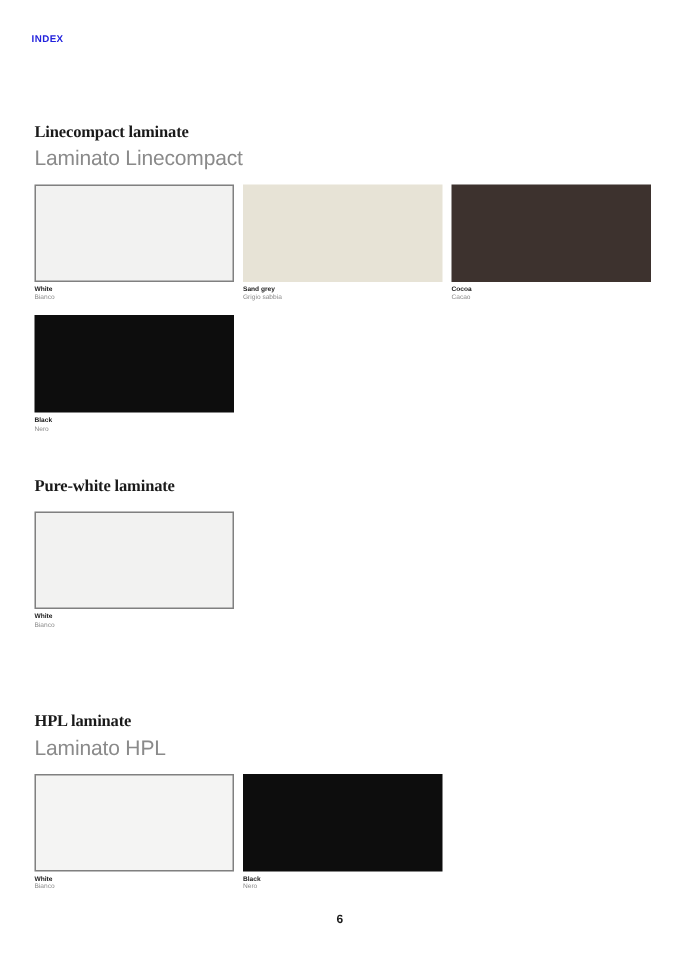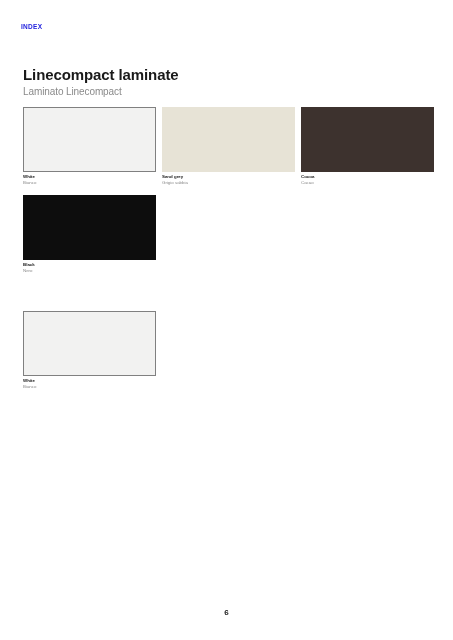--- a/index.html
+++ b/index.html
@@ -40,30 +40,31 @@
   .section {
     position: absolute;
     left: 0;
     width: 453px;
   }
   .section-1 { top: 66px; }
   .section-2 { top: 302px; }
   .section-3 { top: 459px; }
 
   .section-title {
-    margin: 0 0 0 23px;
-    font-size: 15px;
+    margin: 16px 0 0 23px;
+    font-size: 11px;
     font-weight: bold;
     color: #1a1a1a;
     line-height: 1.25;
     letter-spacing: -0.1px;
+    font-family: Liberation Serif, serif;
   }
   .section-subtitle {
     margin: 1px 0 0 23px;
-    font-size: 10px;
+    font-size: 14px;
     font-weight: normal;
     color: #8a8a8a;
     line-height: 1.2;
     letter-spacing: -0.1px;
   }
 
   
   .swatch-grid {
     position: relative;
     margin-top: 9px;
@@ -151,27 +152,47 @@
       <div class="swatch-cell">
         <div class="swatch-chip" style="background-color: rgb(13, 13, 13);"></div>
         <div class="swatch-name">Black</div>
         <div class="swatch-name-it">Nero</div>
       </div>
 
     </div>
   </div>
 
   <div class="section section-2">
+    <div class="section-title">Pure-white laminate</div>
     <div class="swatch-grid">
 
       <div class="swatch-cell">
         <div class="swatch-chip bordered" style="background-color: rgb(242, 242, 241);"></div>
         <div class="swatch-name">White</div>
         <div class="swatch-name-it">Bianco</div>
       </div>
 
     </div>
   </div>
 
+  <div class="section section-3">
+    <div class="section-title">HPL laminate</div>
+    <div class="section-subtitle">Laminato HPL</div>
+    <div class="swatch-grid">
+
+      <div class="swatch-cell">
+        <div class="swatch-chip bordered" style="background-color: rgb(244, 244, 243);"></div>
+        <div class="swatch-name">White</div>
+        <div class="swatch-name-it">Bianco</div>
+      </div>
+
+      <div class="swatch-cell">
+        <div class="swatch-chip" style="background-color: rgb(13, 13, 13);"></div>
+        <div class="swatch-name">Black</div>
+        <div class="swatch-name-it">Nero</div>
+      </div>
+
+    </div>
+  </div>
 
   <div class="page-number">6</div>
 
 </div>
 
 </body></html>

